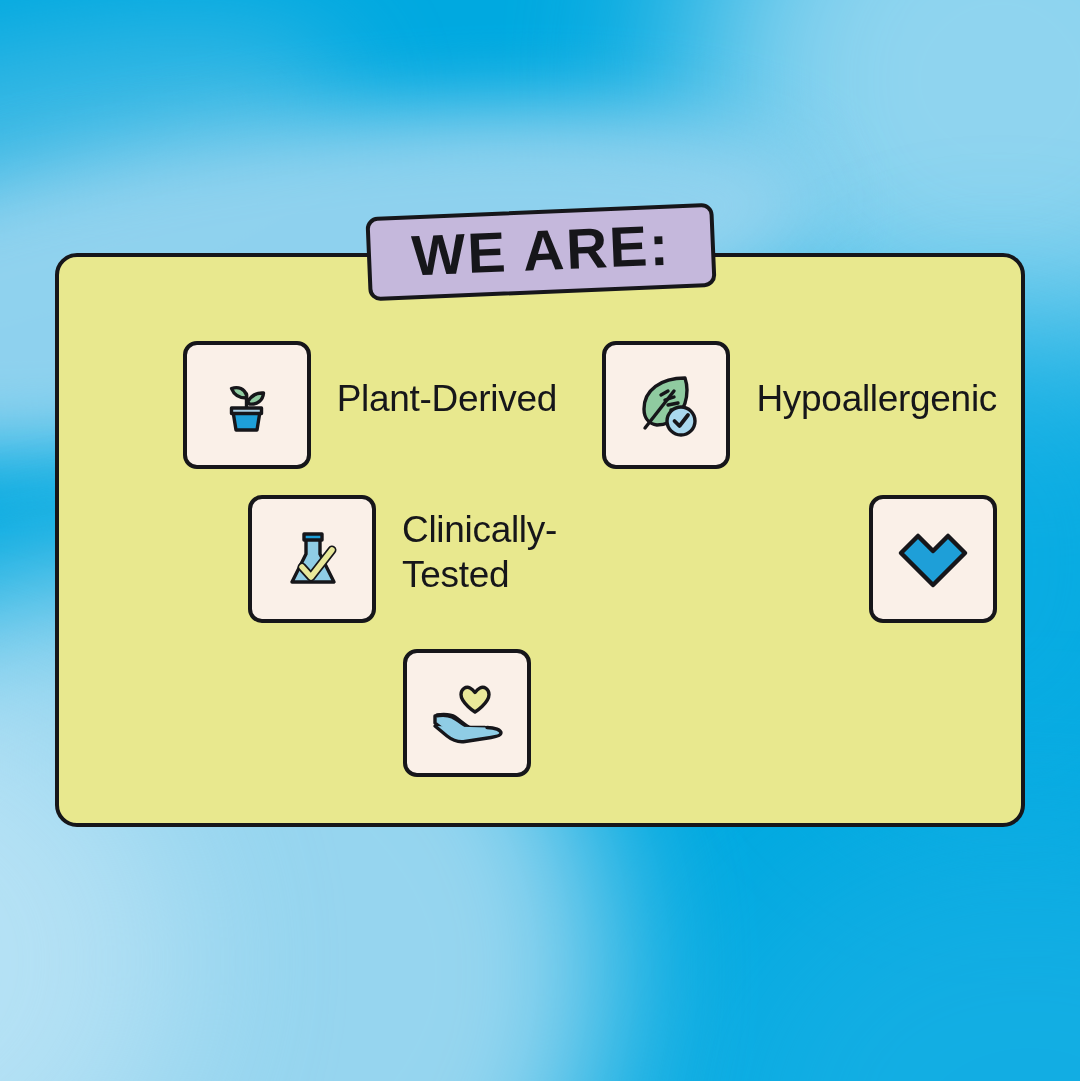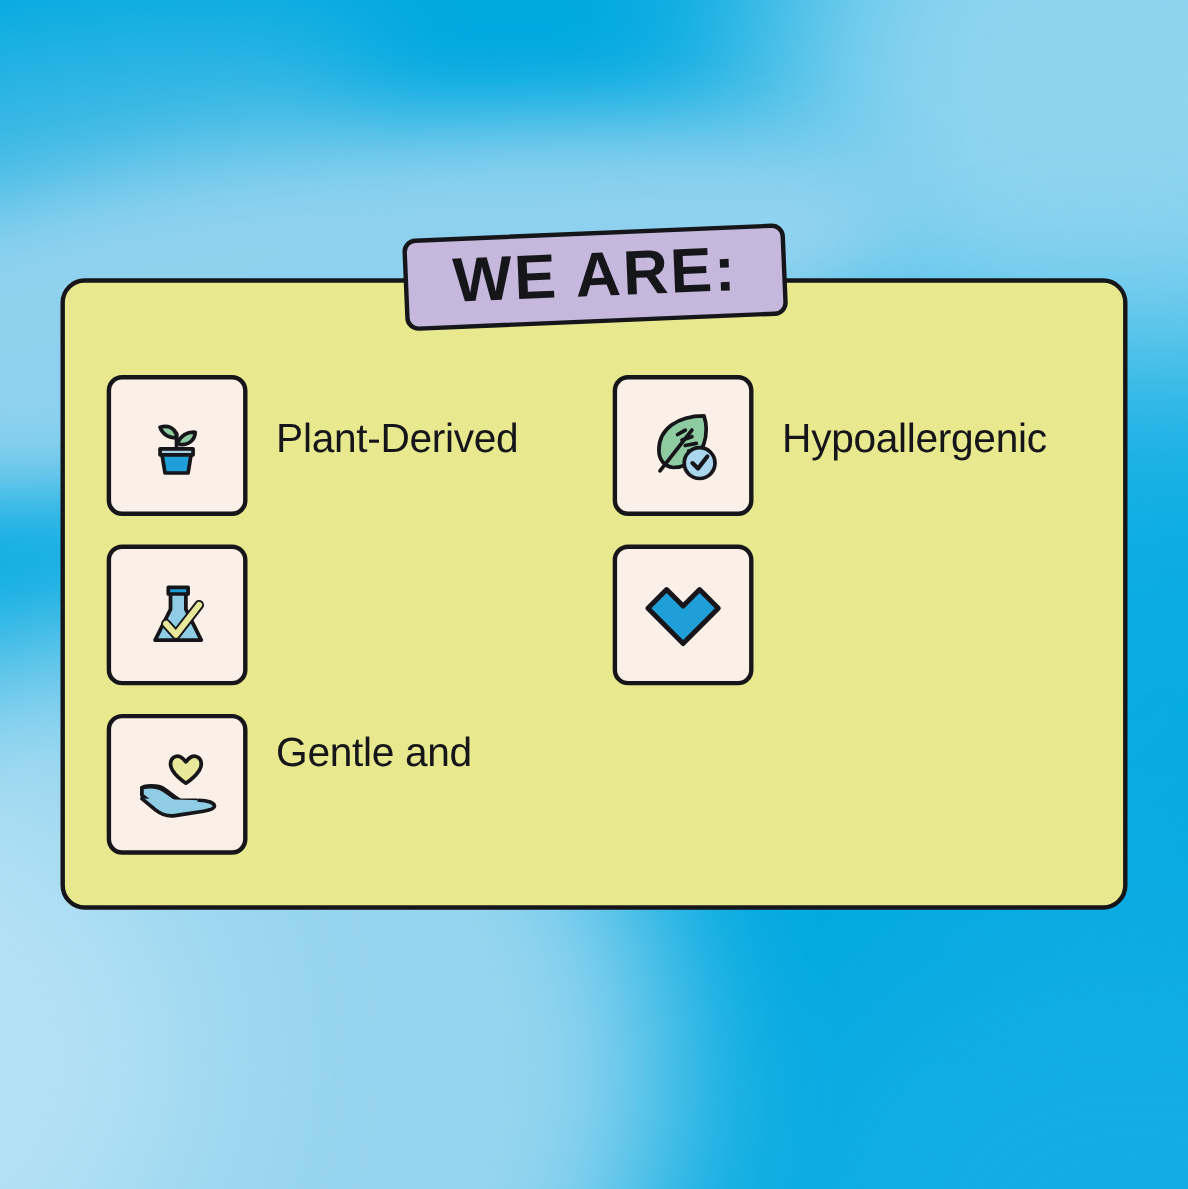--- a/index.html
+++ b/index.html
@@ -143,20 +143,21 @@
     width: 900px;
     display: grid;
     grid-template-columns: 460px 440px;
     grid-template-rows: 154px 154px 154px;
     z-index: 3;
   }
   .feature {
     display: flex;
     align-items: flex-start;
     gap: 26px;
+    justify-content: flex-end;
   }
   .tile {
     width: 128px;
     height: 128px;
     min-width: 128px;
     background: #FAF0E8;
     border: 4px solid #16161A;
     border-radius: 14px;
     display: flex;
     align-items: center;
@@ -236,20 +237,21 @@
         <svg width="74" height="74" viewBox="0 0 74 74">
           <g stroke="#16161A" stroke-width="3.4" stroke-linecap="round" stroke-linejoin="round">
             <path d="M31 15 H45 V32 L59 60 H17 L31 32 Z" fill="#8FCDE5"></path>
             <path d="M29 12 H47 V18 H29 Z" fill="#1E9FD8"></path>
             <path d="M27 45 L36 55 L57 28" fill="none" stroke="#16161A" stroke-width="9"></path>
             <path d="M27 45 L36 55 L57 28" fill="none" stroke="#E8E89A" stroke-width="5.5"></path>
           </g>
         </svg>
       </span>
     </div>
+    <div class="feature-label two-line"><span>Clinically-</span><br><span>Tested</span></div>
   </div>
 
   <div class="feature">
     <div class="tile">
       <span>
         <svg width="80" height="74" viewBox="0 0 80 74">
           <path d="M40 29 L25 14 L8 31 L40 63 L72 31 L55 14 Z" fill="#1E9FD8" stroke="#16161A" stroke-width="4.5" stroke-linejoin="round"></path>
         </svg>
       </span>
     </div>
@@ -262,16 +264,16 @@
         <svg width="84" height="74" viewBox="0 0 84 74">
           <g stroke="#16161A" stroke-width="3.4" stroke-linejoin="round" stroke-linecap="round">
             <path d="M50 36 C50 36 36 27 36 18.5 C36 13 41 10 45 12 C47.5 13.2 50 16.5 50 16.5 C50 16.5 52.5 13.2 55 12 C59 10 64 13 64 18.5 C64 27 50 36 50 36 Z" fill="#E8E89A"></path>
             <path d="M10 40 C10 40 21 38 27 41 C33 44 41 51 44 52 L60 52 C64 52 66 54.5 66 57 L40 62 C34 63 28 61 23 57 L10 47 Z" fill="#8FCDE5"></path>
             <path d="M12 39 C12 39 24 37 30 41 C36 45 42 51 45.5 51.5 L60 51.5" fill="none"></path>
             <path d="M62 51.5 C70 51.5 76 54 76 57 C76 59 72 60.5 66 61.5 L40 65.5 C33 66.5 27 64 22 60 L10 50" fill="#8FCDE5"></path>
           </g>
         </svg>
       </span>
     </div>
-    <div class="feature-label two-line"><span>Gentle and</span><br></div>
+    <div class="feature-label two-line"><br></div>
   </div>
 
 </div>
 
 </body></html>

